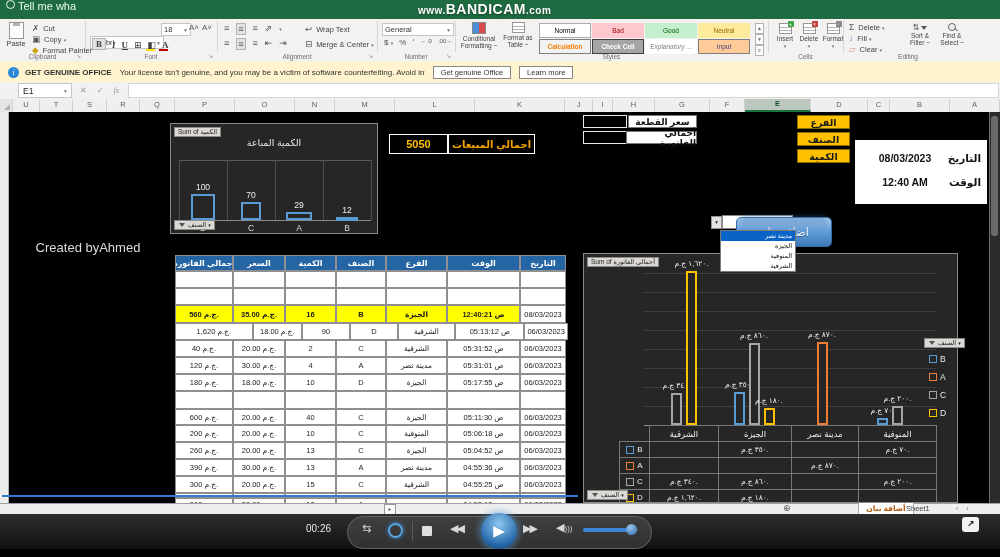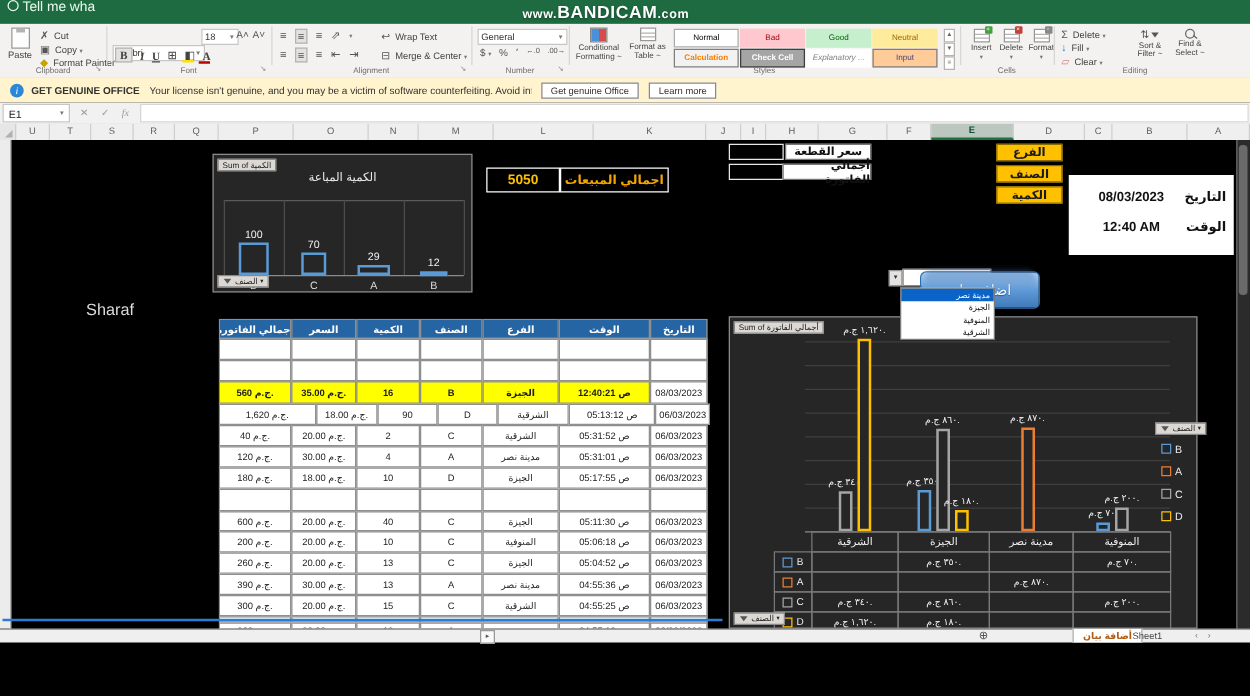--- a/index.html
+++ b/index.html
@@ -34,21 +34,21 @@
   .mag{display:inline-block;width:6px;height:6px;border:1.4px solid #666;border-radius:50%;position:relative;top:1px;}
   .mag:after{content:"";position:absolute;left:5px;top:5px;width:4px;height:1.4px;background:#666;transform:rotate(40deg);}
   .funnel{display:inline-block;width:0;height:0;border-left:3px solid transparent;border-right:3px solid transparent;border-top:4px solid #555;margin:0 1px;}
   
   #genuine{left:0;top:62px;width:1000px;height:20px;background:#fff4ce;display:flex;align-items:center;font-size:8px;color:#323130;}
   #genuine .info{width:11px;height:11px;border-radius:50%;background:#2b88d8;color:#fff;font-size:8px;line-height:11px;text-align:center;margin:0 6px 0 8px;font-family:"Liberation Serif",serif;font-style:italic;}
   #genuine b{margin-right:8px;font-size:8px;}
   .gbtn{border:1px solid #8a8886;background:#fff;font-size:7.5px;padding:1px 7px;margin-left:8px;white-space:nowrap;cursor:pointer;}
   
   #fbar{left:0;top:82px;width:1000px;height:17px;background:#f1f1f1;border-bottom:1px solid #d0cece;display:flex;align-items:center;}
-  #namebox{width:48px;height:13px;background:#fff;border:1px solid #c8c6c4;margin-left:2px;font-size:8.5px;color:#222;display:flex;align-items:center;padding-left:4px;justify-content:space-between;}
+  #namebox{width:48px;height:13px;background:#fff;border:1px solid #c8c6c4;margin-left:18px;font-size:8.5px;color:#222;display:flex;align-items:center;padding-left:4px;justify-content:space-between;}
   #namebox .car{font-size:5px;color:#777;padding-right:3px;}
   .fico{color:#9a9896;font-size:8px;margin:0 5px;}
   #fxfield{flex:1;height:13px;background:#fff;border:1px solid #d8d6d4;margin:0 1px 0 4px;}
   
   #colhead{left:0;top:99px;width:1000px;height:13px;background:#efefef;display:flex;border-bottom:1px solid #b7b7b7;}
   .colcell{border-right:1px solid #cfcfcf;box-sizing:border-box;font-size:7.5px;color:#5f5f5f;text-align:center;line-height:12px;}
   .colcell.sel{background:#bcc7bf;color:#0f5132;font-weight:bold;border-bottom:2px solid #1a7340;line-height:10px;}
   .selall{background:#e6e6e6;position:relative;}
   .selall:after{content:"";position:absolute;right:2px;bottom:2px;border-left:6px solid transparent;border-bottom:6px solid #b0b0b0;}
   
@@ -314,21 +314,21 @@
       <div class="colcell" style="width: 57px;">D</div>
       <div class="colcell" style="width: 22px;">C</div>
       <div class="colcell" style="width: 60px;">B</div>
       <div class="colcell" style="width: 50px;">A</div>
     </div>
 
   <div id="sheet" class="abs">
     <div id="rowstrip" class="abs"></div>
 
     <div id="createdby" class="abs">
-        <div>Sharaf</div>
+      <div>Created byAhmed</div>
     </div>
 
     <div id="chart1" class="abs chartbox" style="left:170px;top:11px;width:208px;height:111px;">
       <div class="chip" style="left:3px;top:3px;">
           <span>Sum of الكمية</span>
         </div>
       <div class="ctitle" style="top:13px;">الكمية المباعة</div>
       <div id="chart1plot">
           <div class="gline" style="left: 8px; top: 36px; width: 192px; background: rgb(90, 90, 90);"></div>
           <div class="gline" style="left: 8px; top: 96px; width: 192px; background: rgb(138, 138, 138);"></div>
@@ -614,14 +614,30 @@
     <div id="vthumb" class="abs"></div>
   </div>
 
   <div id="strip" class="abs"></div>
   <div id="hsbtn" class="abs">▸</div>
   <div id="plus" class="abs">⊕</div>
   <div id="tab1" class="sheettab active" style="left:858px;width:56px;justify-content:center;">أضافة بيان</div>
   <div id="tab2" class="sheettab idle" style="left:900px;">Sheet1</div>
   <div id="tabarrows" class="abs">‹ ›</div>
 
+  <div id="player" class="abs">
+    <div id="ptime" class="abs">00:26</div>
+    <div id="pill" class="abs"></div>
+    <span class="pico" style="left:362px;top:8px;font-size:11px;">⇆</span>
+    <div id="loop" class="abs"></div>
+    <div id="pdiv" class="abs"></div>
+    <div id="stopbtn" class="abs"></div>
+    <span class="pico" style="left:450px;top:8px;font-size:11px;letter-spacing:-2px;">◀◀</span>
+    <div id="playbtn" class="abs">▶</div>
+    <span class="pico" style="left:523px;top:8px;font-size:11px;letter-spacing:-2px;">▶▶</span>
+    <span class="pico" style="left:556px;top:7px;font-size:11px;">◀<span style="font-size:8px;">)))</span></span>
+    <div id="volume" class="abs"></div>
+    <div id="volfill" class="abs"></div>
+    <div id="volthumb" class="abs"></div>
+    <div id="expand" class="abs">↗</div>
+  </div>
   <div id="blackfoot" class="abs"></div>
 </div>
 
 </body></html>

